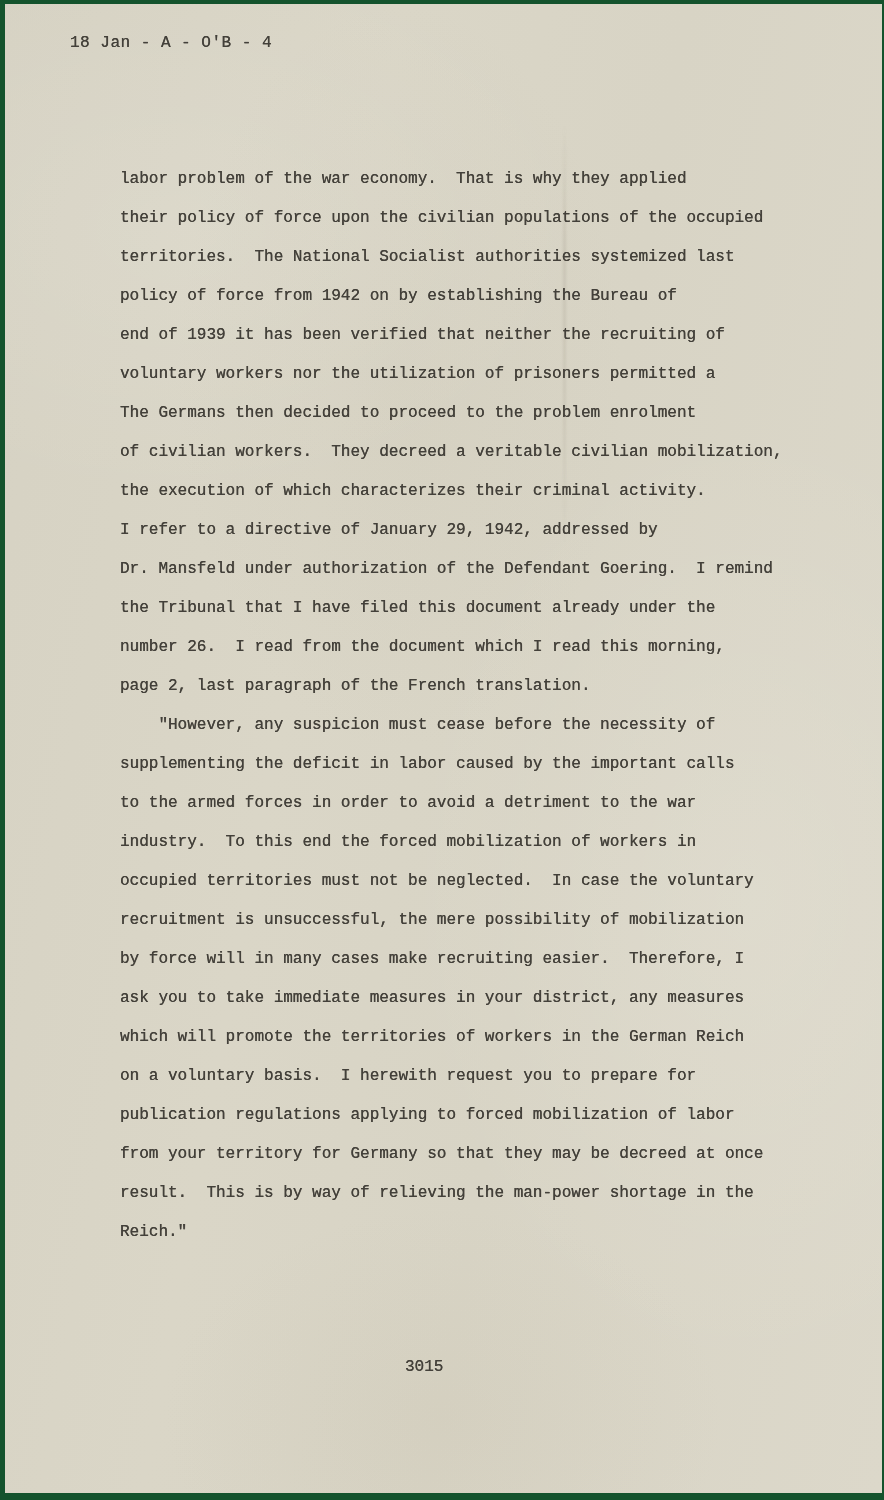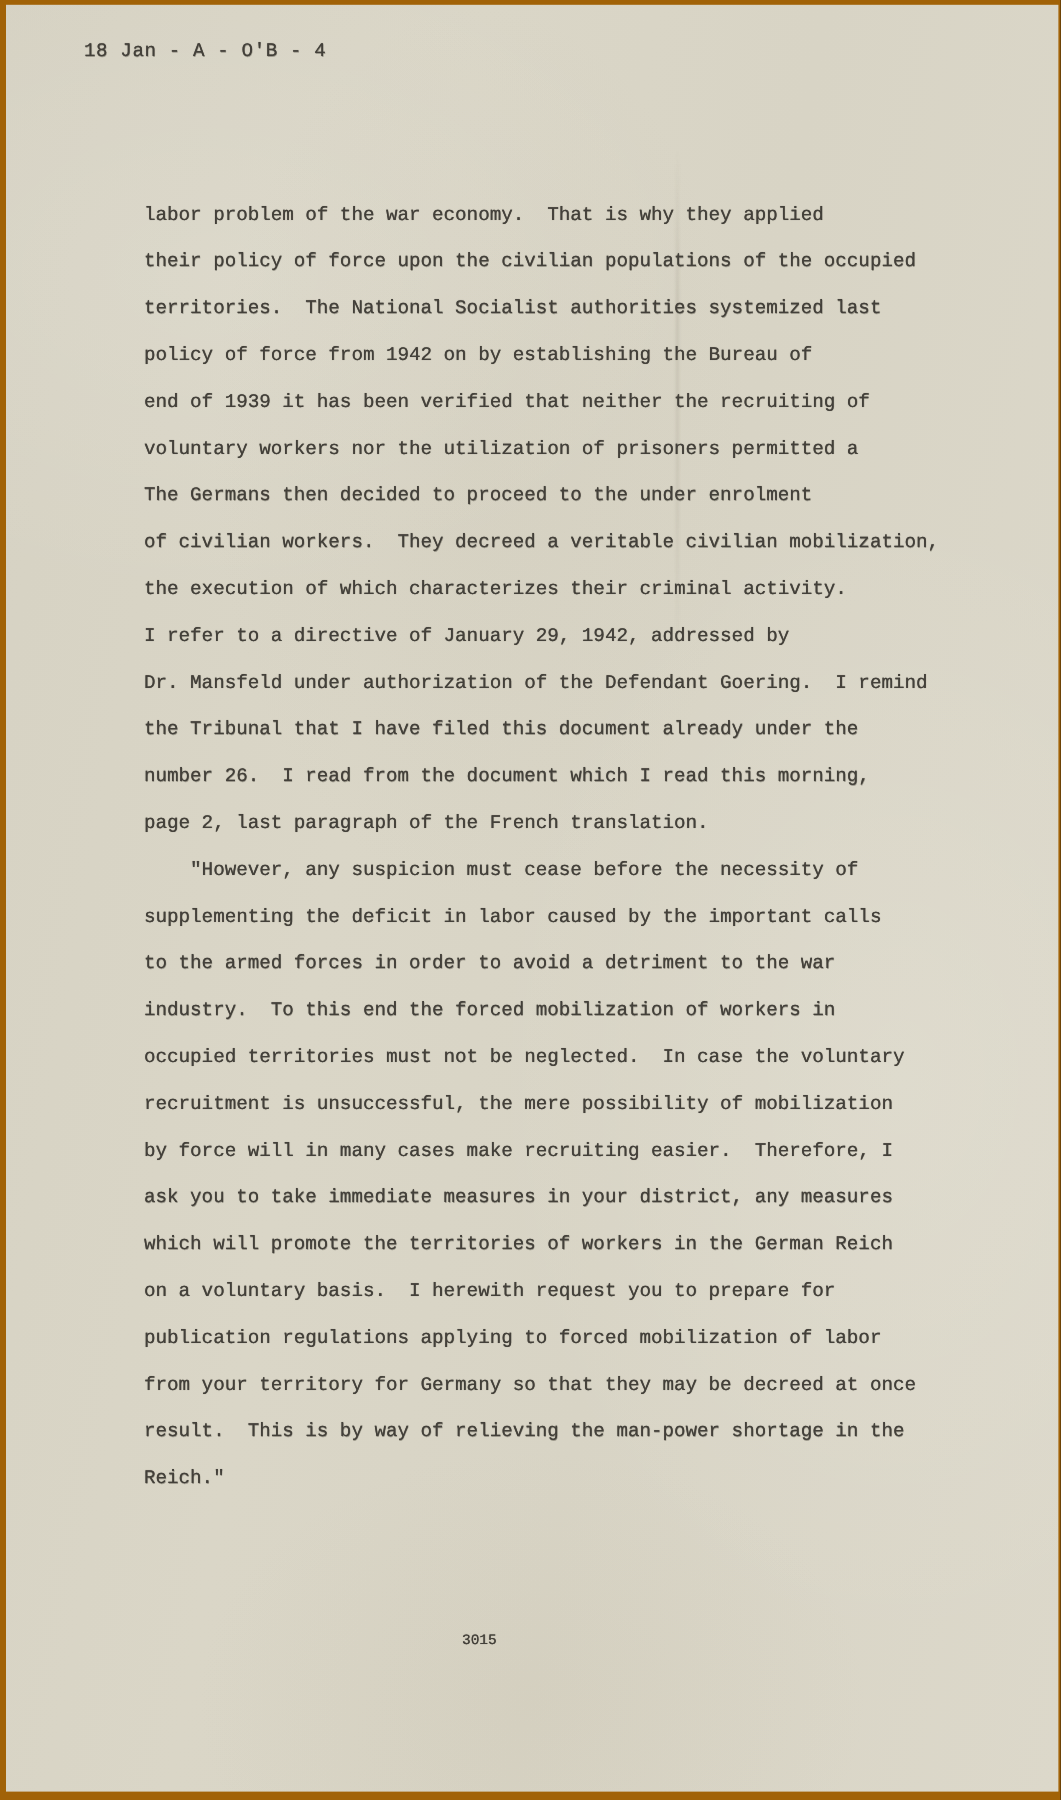--- a/index.html
+++ b/index.html
@@ -4,21 +4,21 @@
 <style>
   html, body {
     margin: 0;
     padding: 0;
     background: #0e0d0a;
   }
   .scan {
     position: relative;
     width: 884px;
     height: 1500px;
-    background: #a16207;
+    background: #14532d;
     overflow: hidden;
     font-family: "Liberation Mono", "DejaVu Sans Mono", monospace;
   }
   .paper {
     position: absolute;
     left: 5px;
     top: 4px;
     right: 2px;
     bottom: 7px;
     background:
@@ -57,45 +57,45 @@
     width: 680px;
   }
   .line {
     height: 39px;
     line-height: 39px;
     font-size: 16px;
     white-space: pre;
   }
   .page-number {
     position: absolute;
-    left: 380px;
+    left: 400px;
     top: 1344px;
     height: 39px;
     line-height: 39px;
-    font-size: 12px;
+    font-size: 16px;
     white-space: pre;
   }
 </style>
 </head>
 <body>
 
 <div class="scan">
   <div class="paper">
     <div class="crease"></div>
 
     <div class="doc-header ink">18 Jan - A - O'B - 4</div>
 
     <div class="body-text">
       <div class="line ink">labor problem of the war economy.  That is why they applied</div>
       <div class="line ink">their policy of force upon the civilian populations of the occupied</div>
       <div class="line ink">territories.  The National Socialist authorities systemized last</div>
       <div class="line ink">policy of force from 1942 on by establishing the Bureau of</div>
       <div class="line ink">end of 1939 it has been verified that neither the recruiting of</div>
       <div class="line ink">voluntary workers nor the utilization of prisoners permitted a</div>
-      <div class="line ink">The Germans then decided to proceed to the under enrolment</div>
+      <div class="line ink">The Germans then decided to proceed to the problem enrolment</div>
       <div class="line ink">of civilian workers.  They decreed a veritable civilian mobilization,</div>
       <div class="line ink">the execution of which characterizes their criminal activity.</div>
       <div class="line ink">I refer to a directive of January 29, 1942, addressed by</div>
       <div class="line ink">Dr. Mansfeld under authorization of the Defendant Goering.  I remind</div>
       <div class="line ink">the Tribunal that I have filed this document already under the</div>
       <div class="line ink">number 26.  I read from the document which I read this morning,</div>
       <div class="line ink">page 2, last paragraph of the French translation.</div>
       <div class="line ink">    "However, any suspicion must cease before the necessity of</div>
       <div class="line ink">supplementing the deficit in labor caused by the important calls</div>
       <div class="line ink">to the armed forces in order to avoid a detriment to the war</div>

